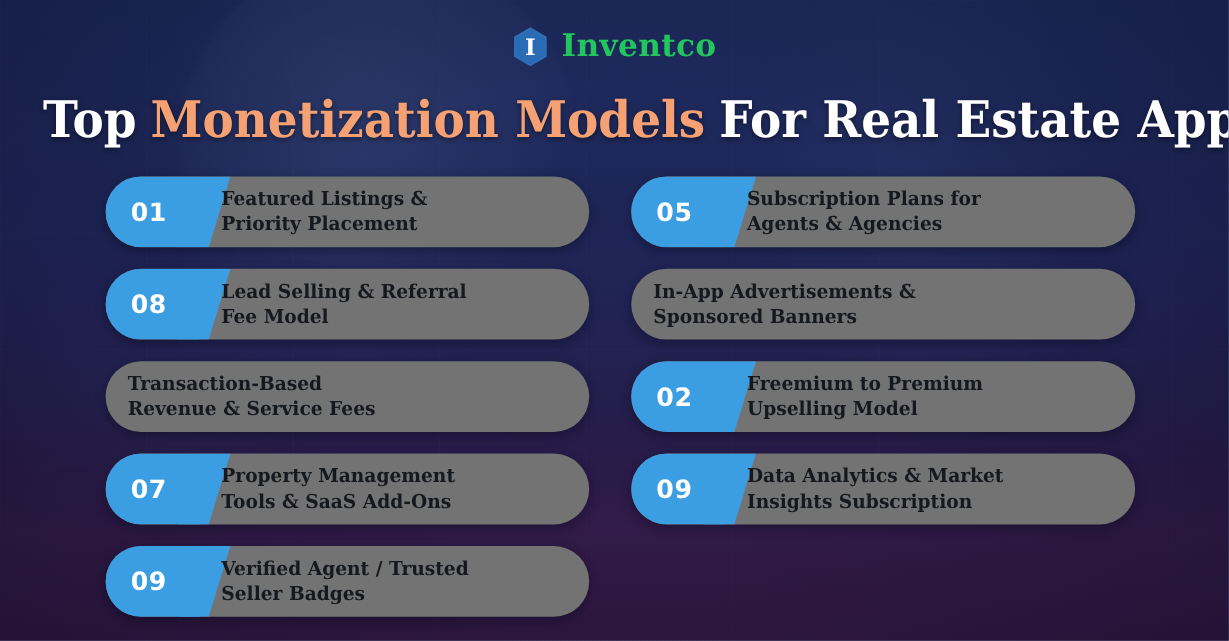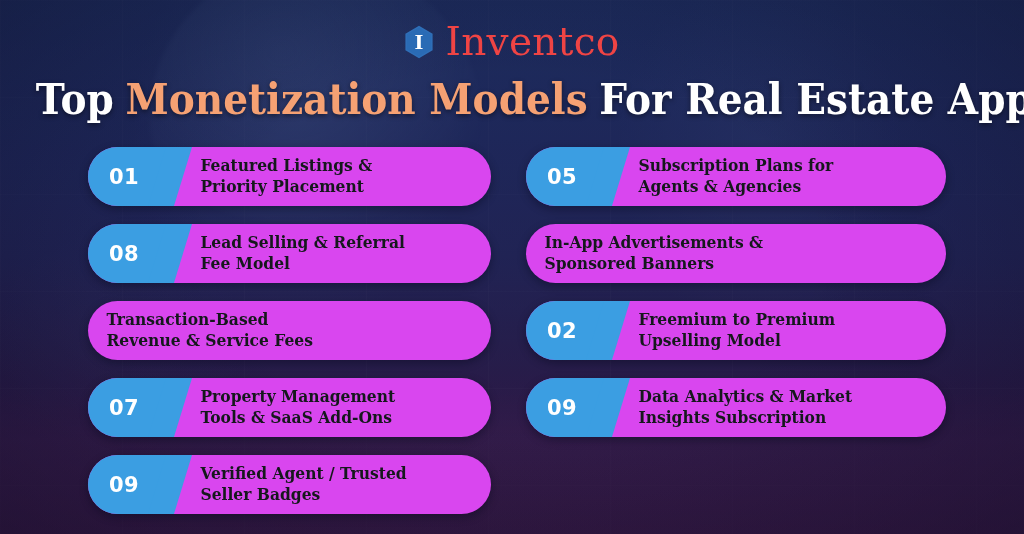--- a/index.html
+++ b/index.html
@@ -58,23 +58,23 @@
   }
 
   
   .brand {
     position:absolute; top:22px; left:0; width:100%;
     display:flex; align-items:center; justify-content:center; gap:11px;
     z-index:5;
   }
   .brand-mark { width:30px; height:34px; display:block; }
   .brand-name {
-    color:#ef4444;
+    color:#22c55e;
     font-family:"DejaVu Serif", serif;
-    font-size:39px; font-weight:400;
+    font-size:26px; font-weight:700;
     letter-spacing:.3px;
     line-height:1;
   }
 
   
   .headline {
     position:absolute; top:78px; left:0; width:100%;
     text-align:center;
     z-index:5;
     font-family:"DejaVu Serif", serif;
@@ -97,25 +97,24 @@
     grid-template-columns:403px 1fr;
     column-gap:35px;
     row-gap:18px;
     z-index:5;
   }
 
   .pill {
     position:relative;
     height:59px;
     border-radius:30px;
-    background:#d946ef;
+    background:#737373;
     display:flex; align-items:center;
     overflow:hidden;
     box-shadow:0 3px 9px rgba(6,8,26,.40);
-    gap:16px;
   }
   .pill-num {
     position:relative;
     flex:0 0 78px;
     align-self:stretch;
     background:#3b9ee2;
     display:flex; align-items:center; justify-content:center;
     color:#ffffff;
     font-family:"DejaVu Sans", sans-serif;
     font-weight:700;

